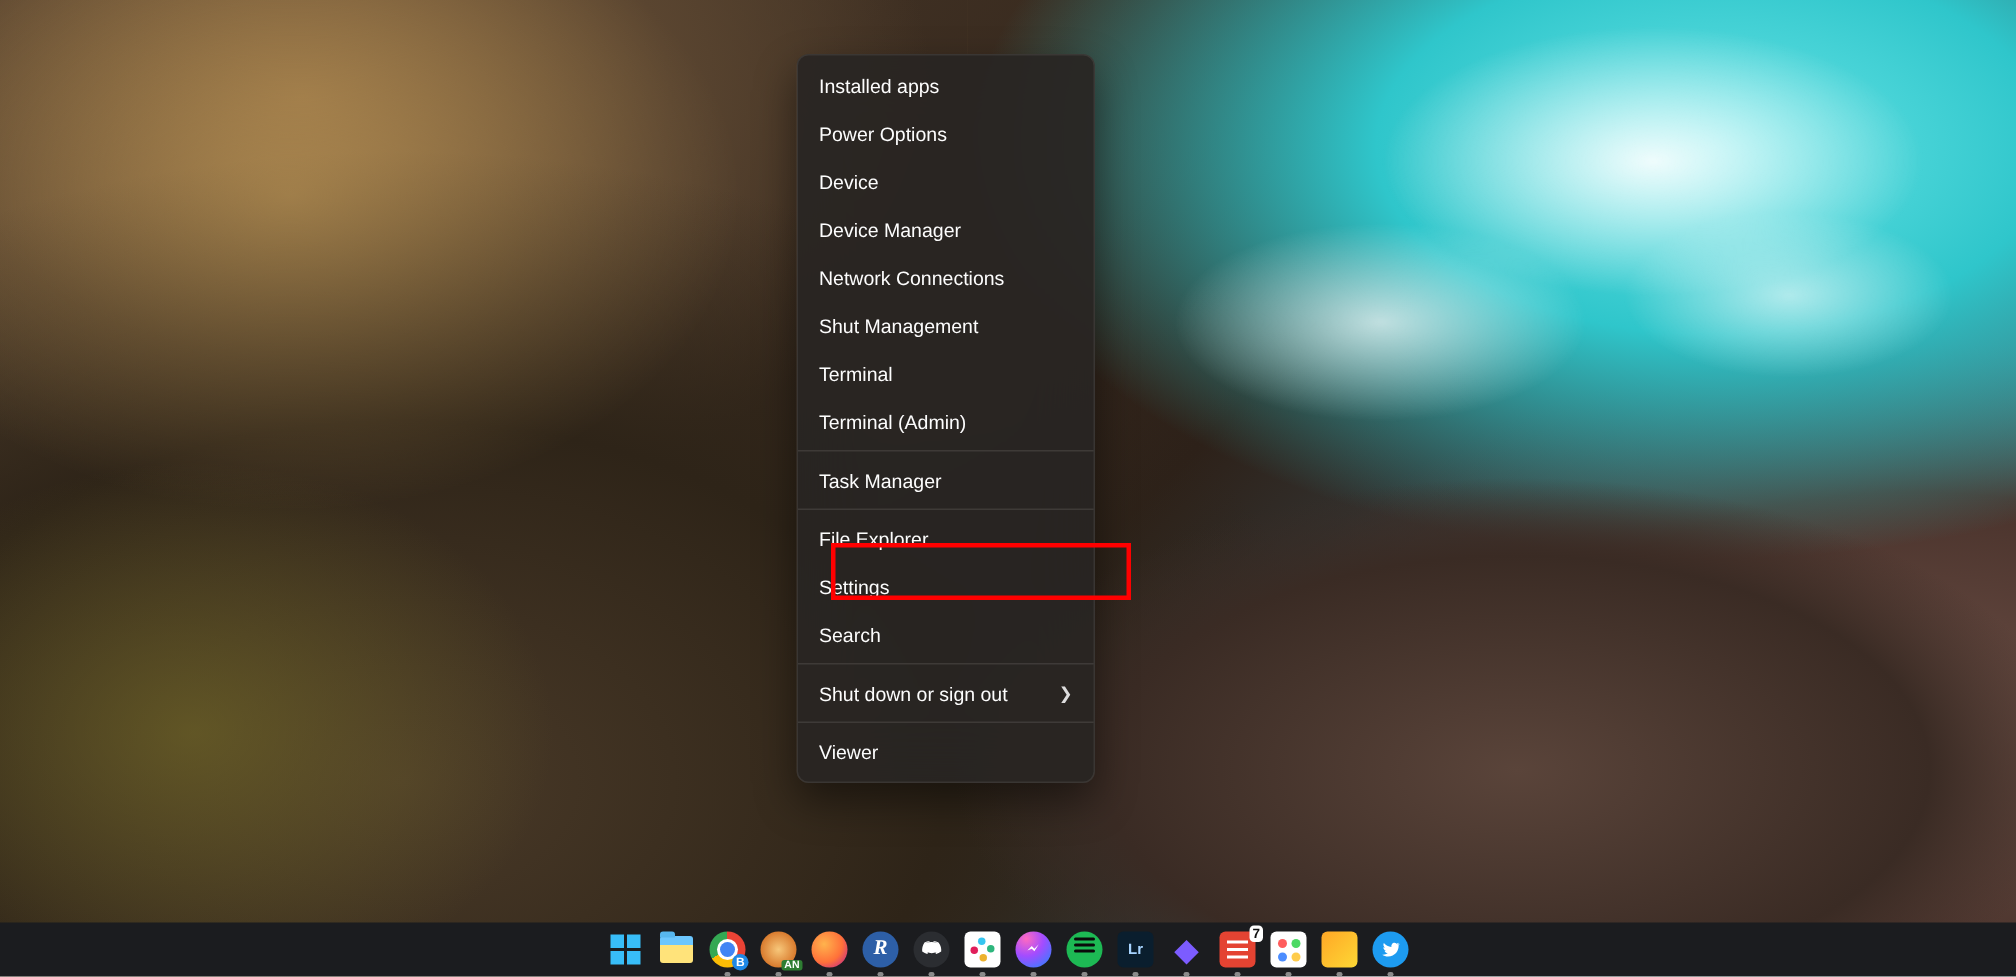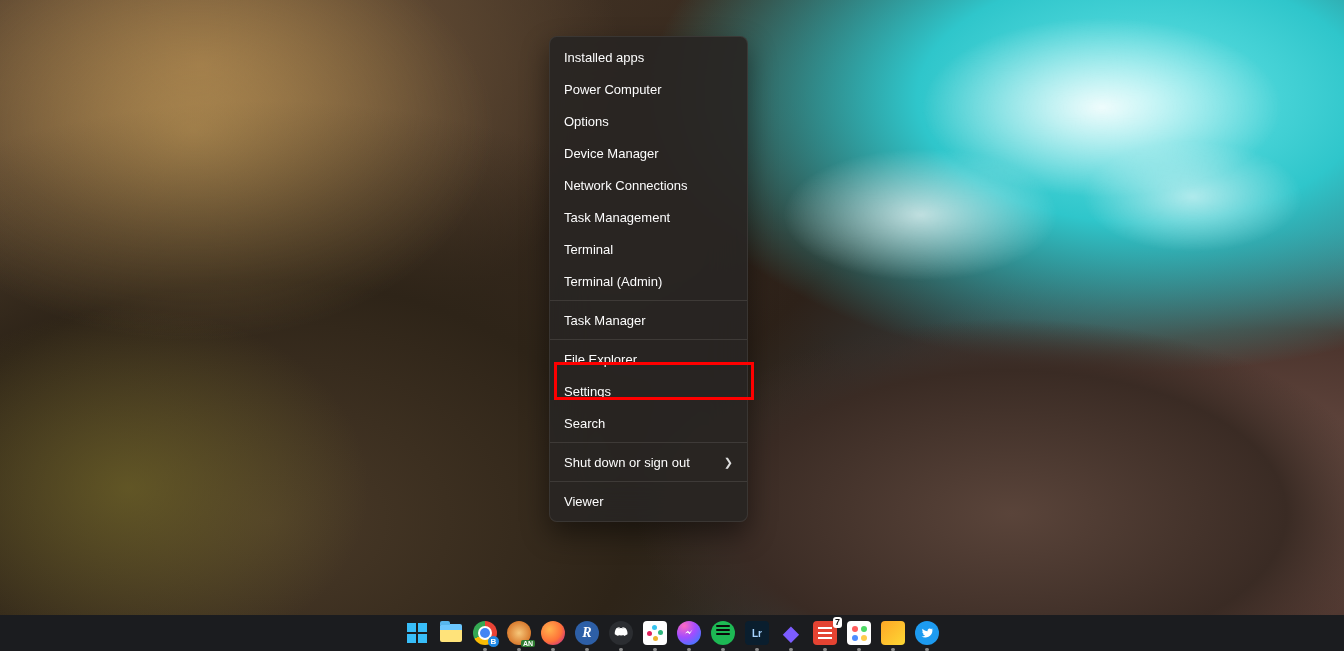--- a/index.html
+++ b/index.html
@@ -31,21 +31,21 @@
   }
   .grass {
     position:absolute; left:0; top:0; width:48%; height:100%;
     background:
       radial-gradient(ellipse 500px 350px at 30% 20%, rgba(200,160,90,.55), transparent 60%),
       radial-gradient(ellipse 400px 300px at 20% 75%, rgba(120,110,40,.6), transparent 60%);
   }
 
   
   .winx-menu {
-    position:absolute; left:549px; top:36px; width:199px;
+    position:absolute; left:531px; top:36px; width:199px;
     background: rgba(40,37,35,0.92);
     border: 1px solid rgba(255,255,255,0.08);
     border-radius: 8px;
     box-shadow: 0 12px 28px rgba(0,0,0,.45);
     padding: 4px 0;
     color: #fff;
     backdrop-filter: blur(20px);
   }
   .menu-item {
     display:flex; align-items:center; justify-content:space-between;
@@ -136,33 +136,33 @@
   <div class="grass"></div>
   <div class="rocks"></div>
   <div class="foam"></div>
 </div>
 
 <div class="winx-menu">
   <div class="menu-item">
       <span>Installed apps</span>
     </div>
   <div class="menu-item">
-      <span>Power Computer</span>
-    </div>
-  <div class="menu-item">
-      <span>Options</span>
+      <span>Power Options</span>
+    </div>
+  <div class="menu-item">
+      <span>Device</span>
     </div>
   <div class="menu-item">
       <span>Device Manager</span>
     </div>
   <div class="menu-item">
       <span>Network Connections</span>
     </div>
   <div class="menu-item">
-      <span>Task Management</span>
+      <span>Shut Management</span>
     </div>
   <div class="menu-item">
       <span>Terminal</span>
     </div>
   <div class="menu-item">
       <span>Terminal (Admin)</span>
     </div>
   <div class="menu-sep"></div>
   <div class="menu-item">
       <span>Task Manager</span>

